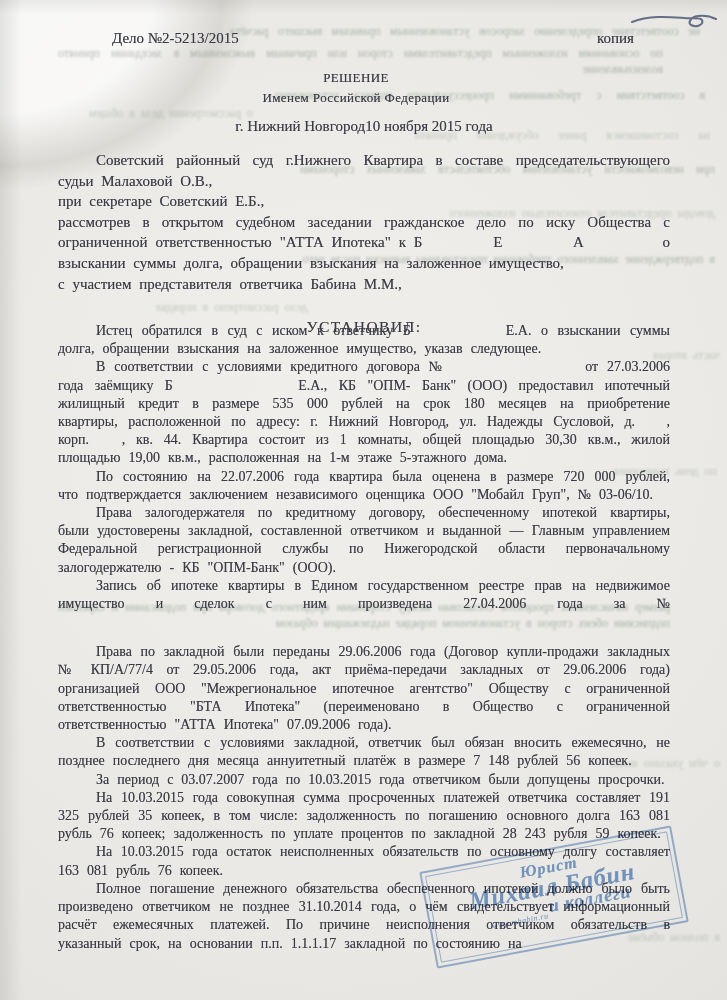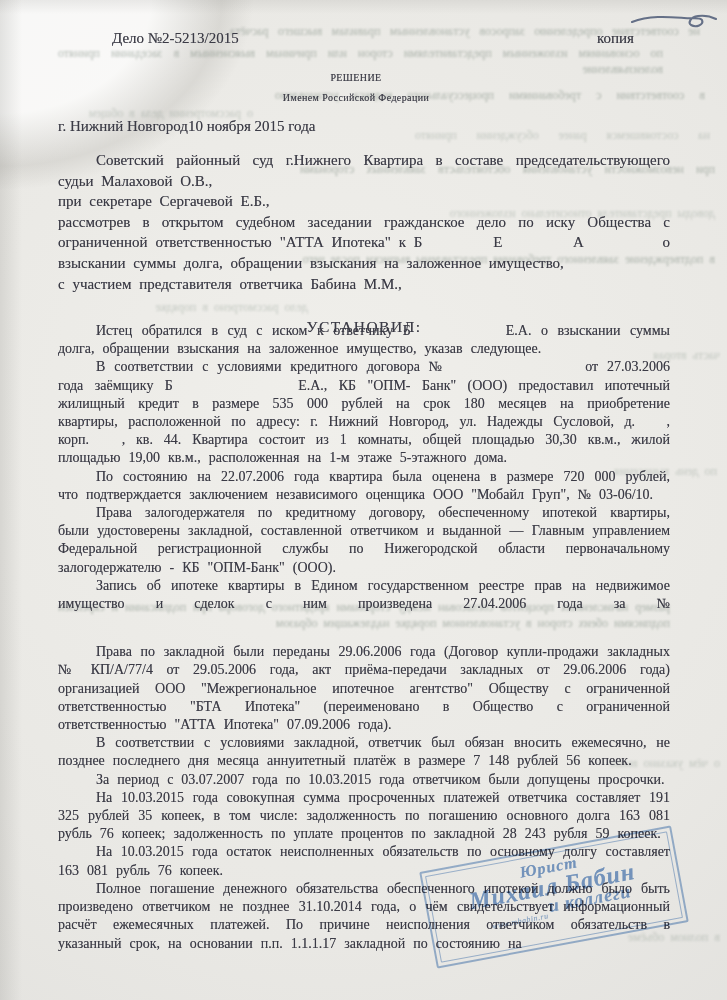--- a/index.html
+++ b/index.html
@@ -18,23 +18,23 @@
   .edge-top{position:absolute;left:0;top:0;right:0;height:14px;z-index:0;
     background:linear-gradient(to bottom, rgba(90,90,85,0.10), rgba(90,90,85,0));}
 
   
   .ink{z-index:2;text-shadow:0 0 0.6px rgba(59,59,70,0.55);}
 
   .row-case{position:absolute;left:58px;right:57px;top:30px;display:flex;justify-content:space-between;font-size:15px;}
   .row-case .case{margin-left:54px;}
   .row-case .copy{margin-right:36px;margin-left:26px;}
 
-  .title-block{position:absolute;left:42px;right:57px;top:68px;text-align:center;font-size:10px;line-height:19.5px;letter-spacing:0.4px;}
+  .title-block{position:absolute;left:42px;right:57px;top:68px;text-align:center;font-size:13px;line-height:19.5px;letter-spacing:0.4px;}
 
-  .row-place{position:absolute;left:58px;right:57px;top:118px;display:flex;justify-content:flex-start;font-size:15px;font-family:Liberation Serif, serif;}
+  .row-place{position:absolute;left:58px;right:57px;top:118px;display:flex;justify-content:center;font-size:15px;font-family:Liberation Serif, serif;}
 
   .intro{position:absolute;left:58px;right:57px;top:150px;font-size:15px;line-height:20.6px;text-align:justify;word-spacing:4px;}
   .intro p{margin:0;}
   .intro p.first{text-indent:38px;}
 
   .heading{position:absolute;left:58px;right:57px;top:289px;text-align:center;font-size:15.5px;letter-spacing:1.5px;margin-top:29px;}
 
   .bodytext{position:absolute;left:58px;right:57px;top:322px;bottom:0;overflow:hidden;
     text-align:justify;font-size:14px;line-height:18.2px;word-spacing:4.5px;}
   .bodytext p{margin:0;text-indent:38px;}
@@ -108,21 +108,21 @@
     <div>Именем Российской Федерации</div>
   </div>
 
   <div class="row-place ink">
     <span>г. Нижний Новгород</span>
     <span>10 ноября 2015 года</span>
   </div>
 
   <div class="intro ink">
     <p class="first">Советский районный суд г.Нижнего Квартира в составе председательствующего судьи Малаховой О.В.,</p>
-    <p>при секретаре Сергачевой Е.Б.,</p>
+    <p>при секретаре Советский Е.Б.,</p>
     <p>рассмотрев в открытом судебном заседании гражданское дело по иску Общества с ограниченной ответственностью "АТТА Ипотека" к Б&nbsp;&nbsp;&nbsp;&nbsp;&nbsp;&nbsp;&nbsp;&nbsp; Е&nbsp;&nbsp;&nbsp;&nbsp;&nbsp;&nbsp;&nbsp;&nbsp; А&nbsp;&nbsp;&nbsp;&nbsp;&nbsp;&nbsp;&nbsp;&nbsp;&nbsp; о взыскании суммы долга, обращении взыскания на заложенное имущество,</p>
     <p>с участием представителя ответчика Бабина М.М.,</p>
   </div>
 
   <div class="heading ink">УСТАНОВИЛ:</div>
 
   <div class="bodytext ink">
     <p>Истец обратился в суд с иском к ответчику Б&nbsp;&nbsp;&nbsp;&nbsp;&nbsp;&nbsp;&nbsp;&nbsp;&nbsp; Е.А. о взыскании суммы долга, обращении взыскания на заложенное имущество, указав следующее.</p>
     <p>В соответствии с условиями кредитного договора №&nbsp;&nbsp;&nbsp;&nbsp;&nbsp;&nbsp;&nbsp;&nbsp;&nbsp;&nbsp;&nbsp;&nbsp;&nbsp;&nbsp;&nbsp; от 27.03.2006 года заёмщику Б&nbsp;&nbsp;&nbsp;&nbsp;&nbsp;&nbsp;&nbsp;&nbsp;&nbsp;&nbsp; Е.А., КБ "ОПМ- Банк" (ООО) предоставил ипотечный жилищный кредит в размере 535 000 рублей на срок 180 месяцев на приобретение квартиры, расположенной по адресу: г. Нижний Новгород, ул. Надежды Сусловой, д.&nbsp;&nbsp;&nbsp;, корп.&nbsp;&nbsp;&nbsp;, кв. 44. Квартира состоит из 1 комнаты, общей площадью 30,30 кв.м., жилой площадью 19,00 кв.м., расположенная на 1-м этаже 5-этажного дома.</p>
     <p>По состоянию на 22.07.2006 года квартира была оценена в размере 720 000 рублей, что подтверждается заключением независимого оценщика ООО "Мобайл Груп", № 03-06/10.</p>

